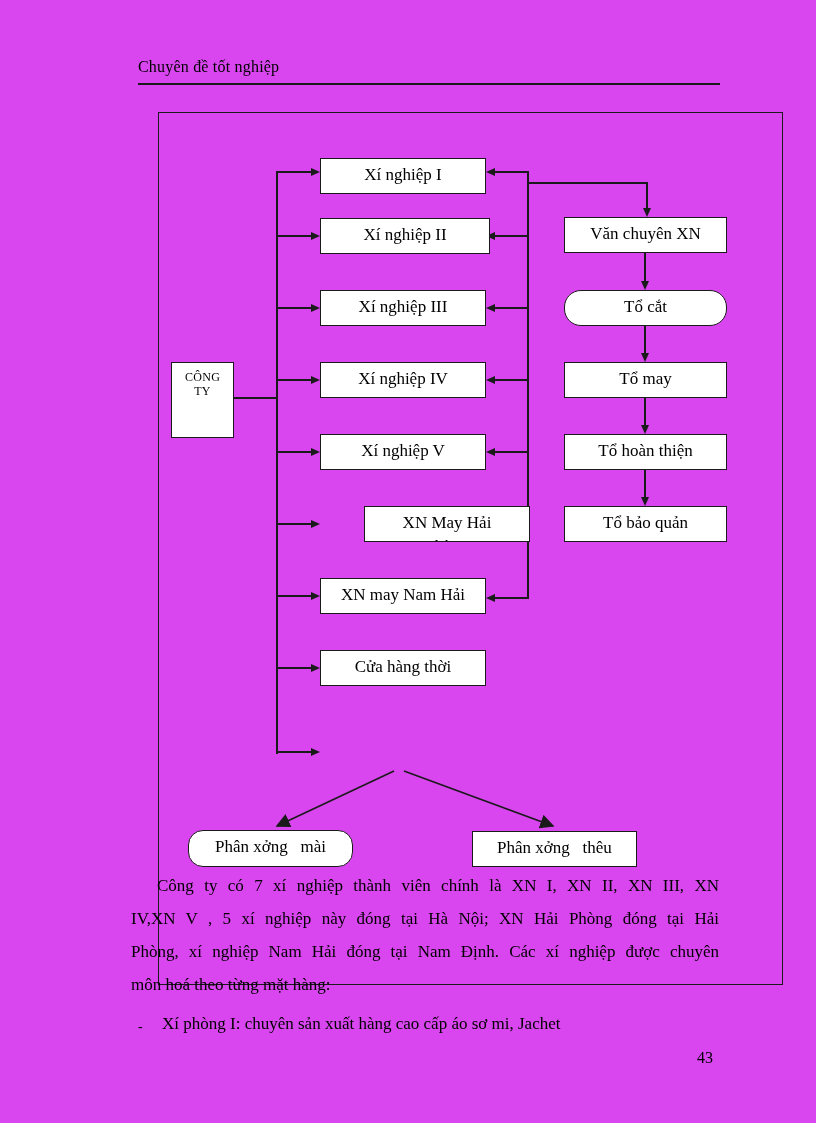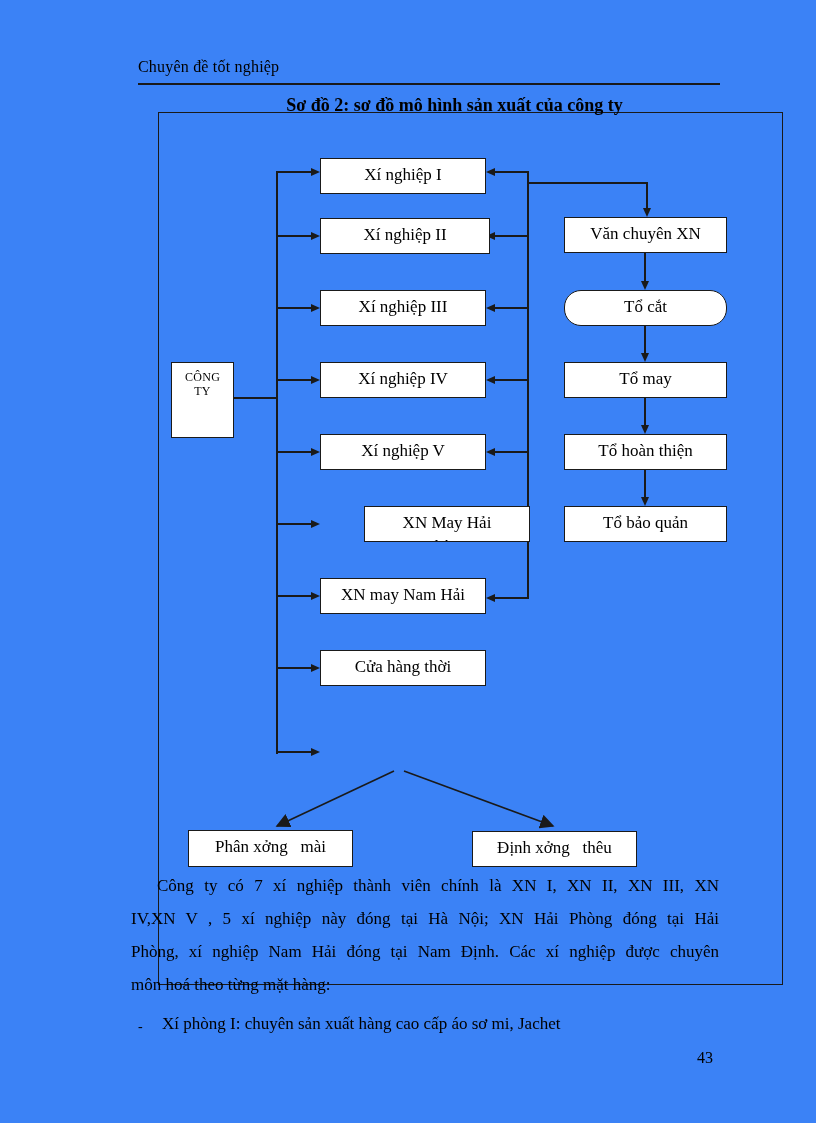--- a/index.html
+++ b/index.html
@@ -1,18 +1,18 @@
 <!DOCTYPE html>
 <html><head>
 <meta charset="utf-8">
 <style>
   html,body{margin:0;padding:0;background:#e8e8e8;}
   .page{
     position:relative;width:816px;height:1123px;margin:0 auto;
-    background:#3b82f6;overflow:hidden;
+    background:#d946ef;overflow:hidden;
     font-family:"Liberation Serif","DejaVu Serif",serif;color:#000;
   }
   
   .hdr{position:absolute;left:138px;top:58px;font-size:16px;letter-spacing:.2px;}
   .hdr-rule{position:absolute;left:138px;top:83px;width:582px;height:2px;background:#1a1a1a;}
   
   .frame{position:absolute;left:158px;top:112px;width:625px;height:873px;
          border:1.5px solid #1a1a1a;box-sizing:border-box;background:transparent;}
   .dtitle{position:absolute;left:158px;top:95px;width:625px;box-sizing:border-box;
           padding-right:32px;text-align:center;font-weight:bold;font-size:18px;}
@@ -41,21 +41,20 @@
 </style>
 </head>
 <body>
 
 <div class="page">
 
   <div class="hdr">Chuyên  đề tốt nghiệp</div>
   <div class="hdr-rule"></div>
 
   <div class="frame"></div>
-  <div class="dtitle">Sơ đồ 2: sơ đồ mô hình sản xuất của công ty</div>
 
   <div class="obox company">
     <span class="lbl">CÔNG
 TY</span>
   </div>
 
   <div class="obox" style="left:320px;top:158px;width:166px;height:36px;">
       <span class="lbl">Xí nghiệp I</span>
     </div>
   <div class="obox" style="left:320px;top:218px;width:170px;height:36px;">
@@ -91,25 +90,25 @@
   <div class="obox" style="left:564px;top:362px;width:163px;height:36px;">
       <span class="lbl">Tổ may</span>
     </div>
   <div class="obox" style="left:564px;top:434px;width:163px;height:36px;">
       <span class="lbl">Tổ hoàn thiện</span>
     </div>
   <div class="obox" style="left:564px;top:506px;width:163px;height:36px;">
       <span class="lbl">Tổ bảo quản</span>
     </div>
 
-  <div class="obox" style="left:188px;top:830px;width:165px;height:37px;">
+  <div class="obox" style="left:188px;top:830px;width:165px;height:37px;border-radius:15px;">
       <span class="lbl">Phân xởng   mài</span>
     </div>
   <div class="obox" style="left:472px;top:831px;width:165px;height:36px;">
-      <span class="lbl">Định xởng   thêu</span>
+      <span class="lbl">Phân xởng   thêu</span>
     </div>
 
   <div class="vl" style="left:276px;top:171px;height:583px;"></div>
   <div class="hl" style="left:234px;top:397px;width:43px;"></div>
 
   <div class="hl" style="left:277px;top:171px;width:35px;"></div>
     <div class="ar ar-r" style="left:311px;top:168px;"></div>
   <div class="hl" style="left:277px;top:235px;width:35px;"></div>
     <div class="ar ar-r" style="left:311px;top:232px;"></div>
   <div class="hl" style="left:277px;top:307px;width:35px;"></div>

